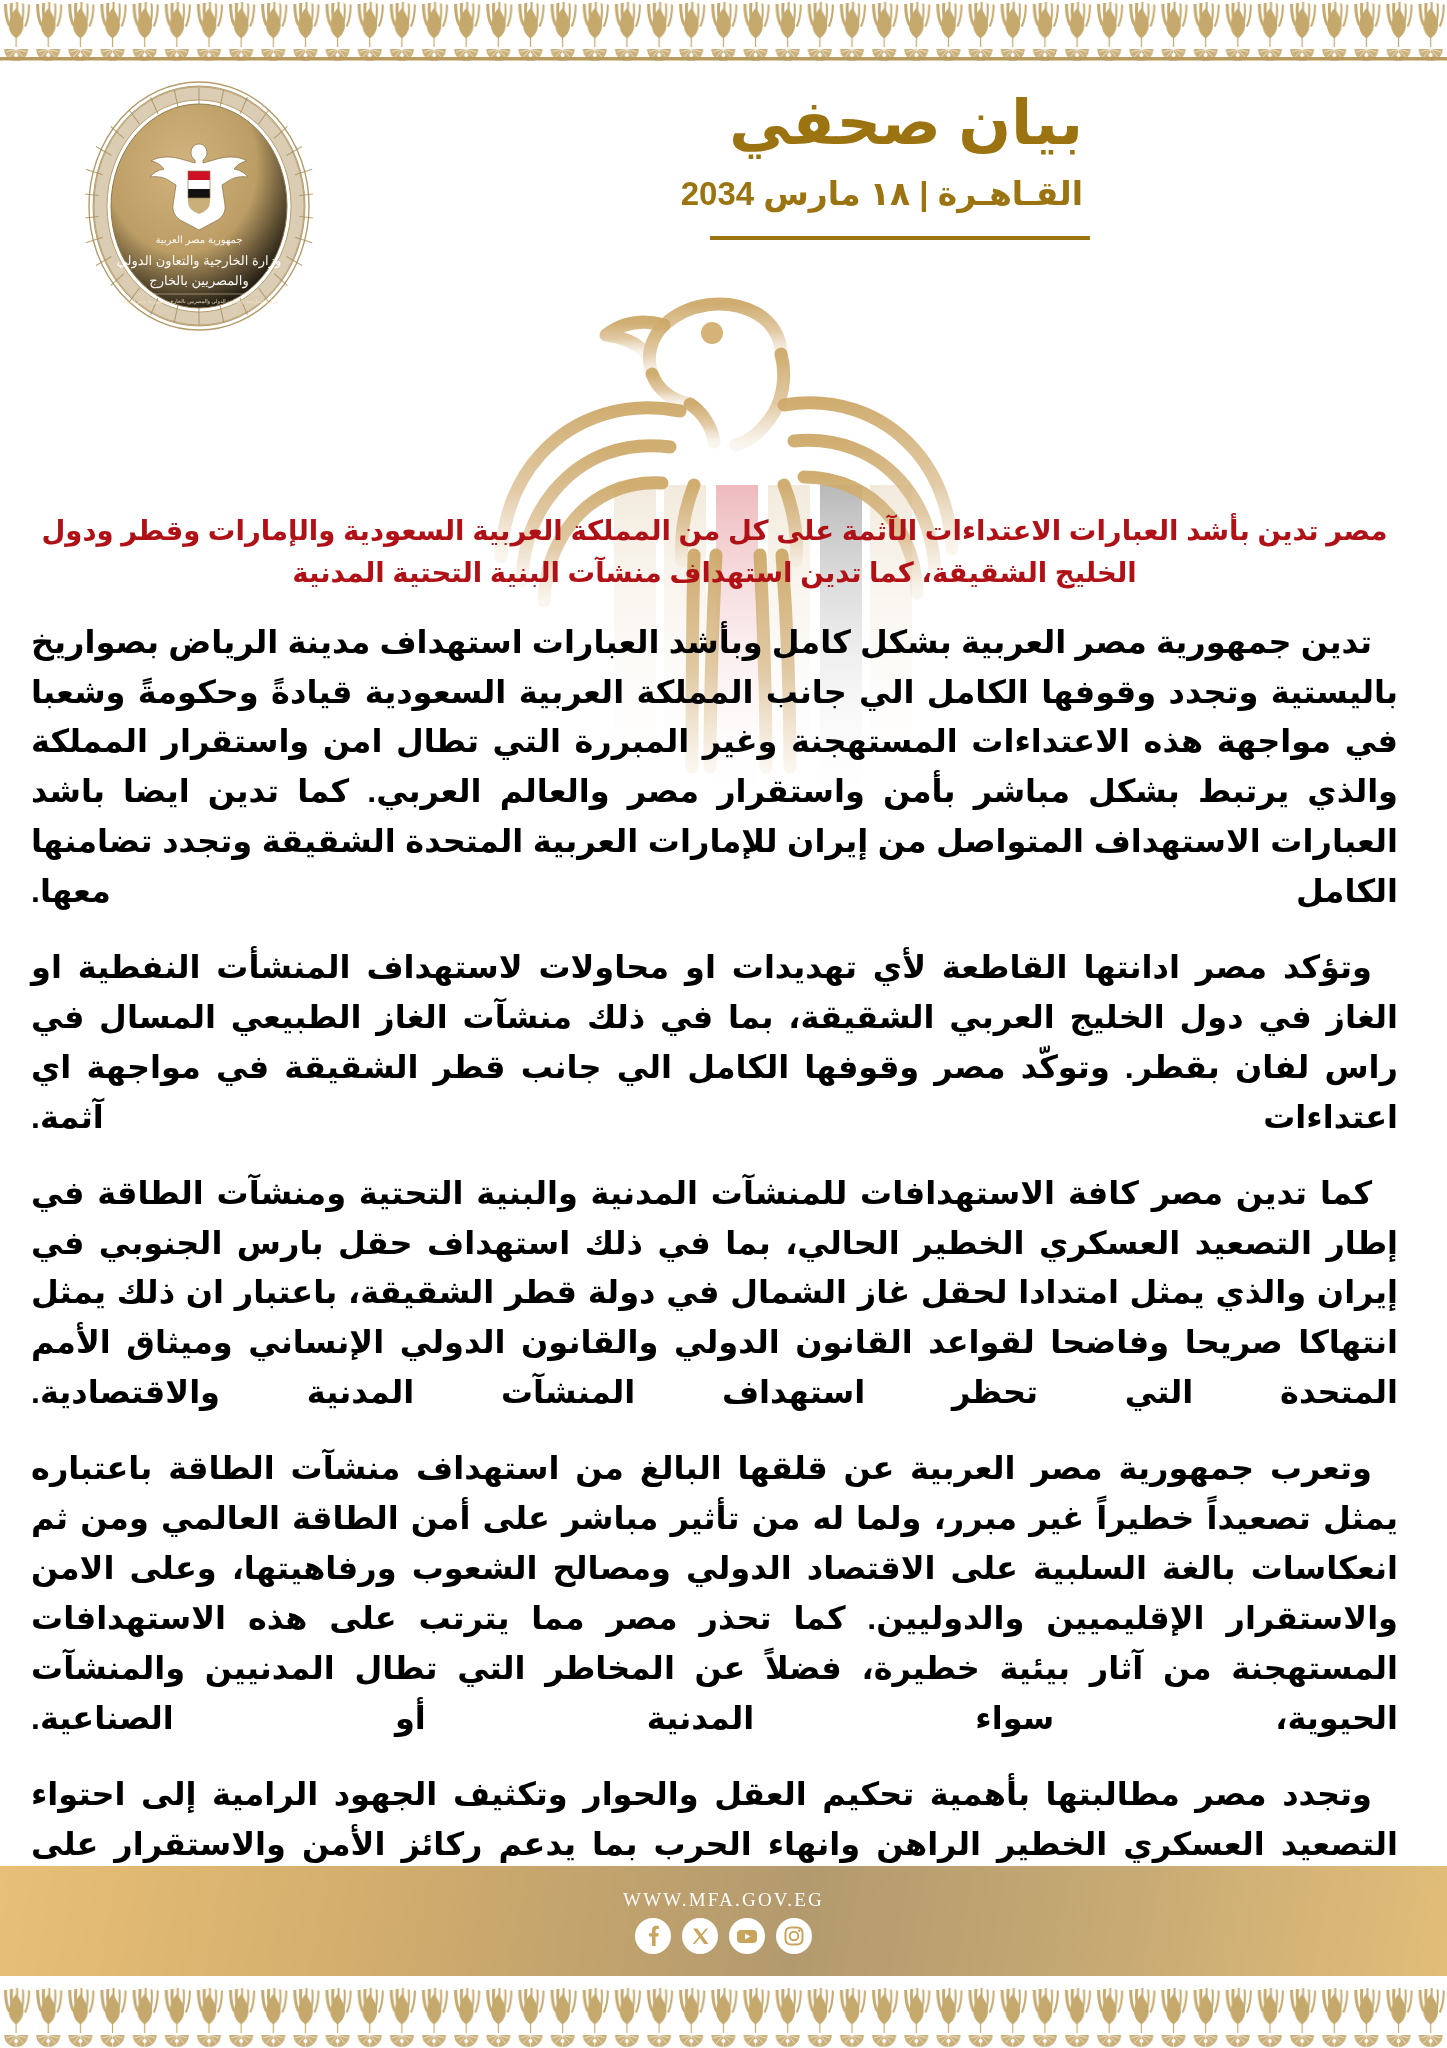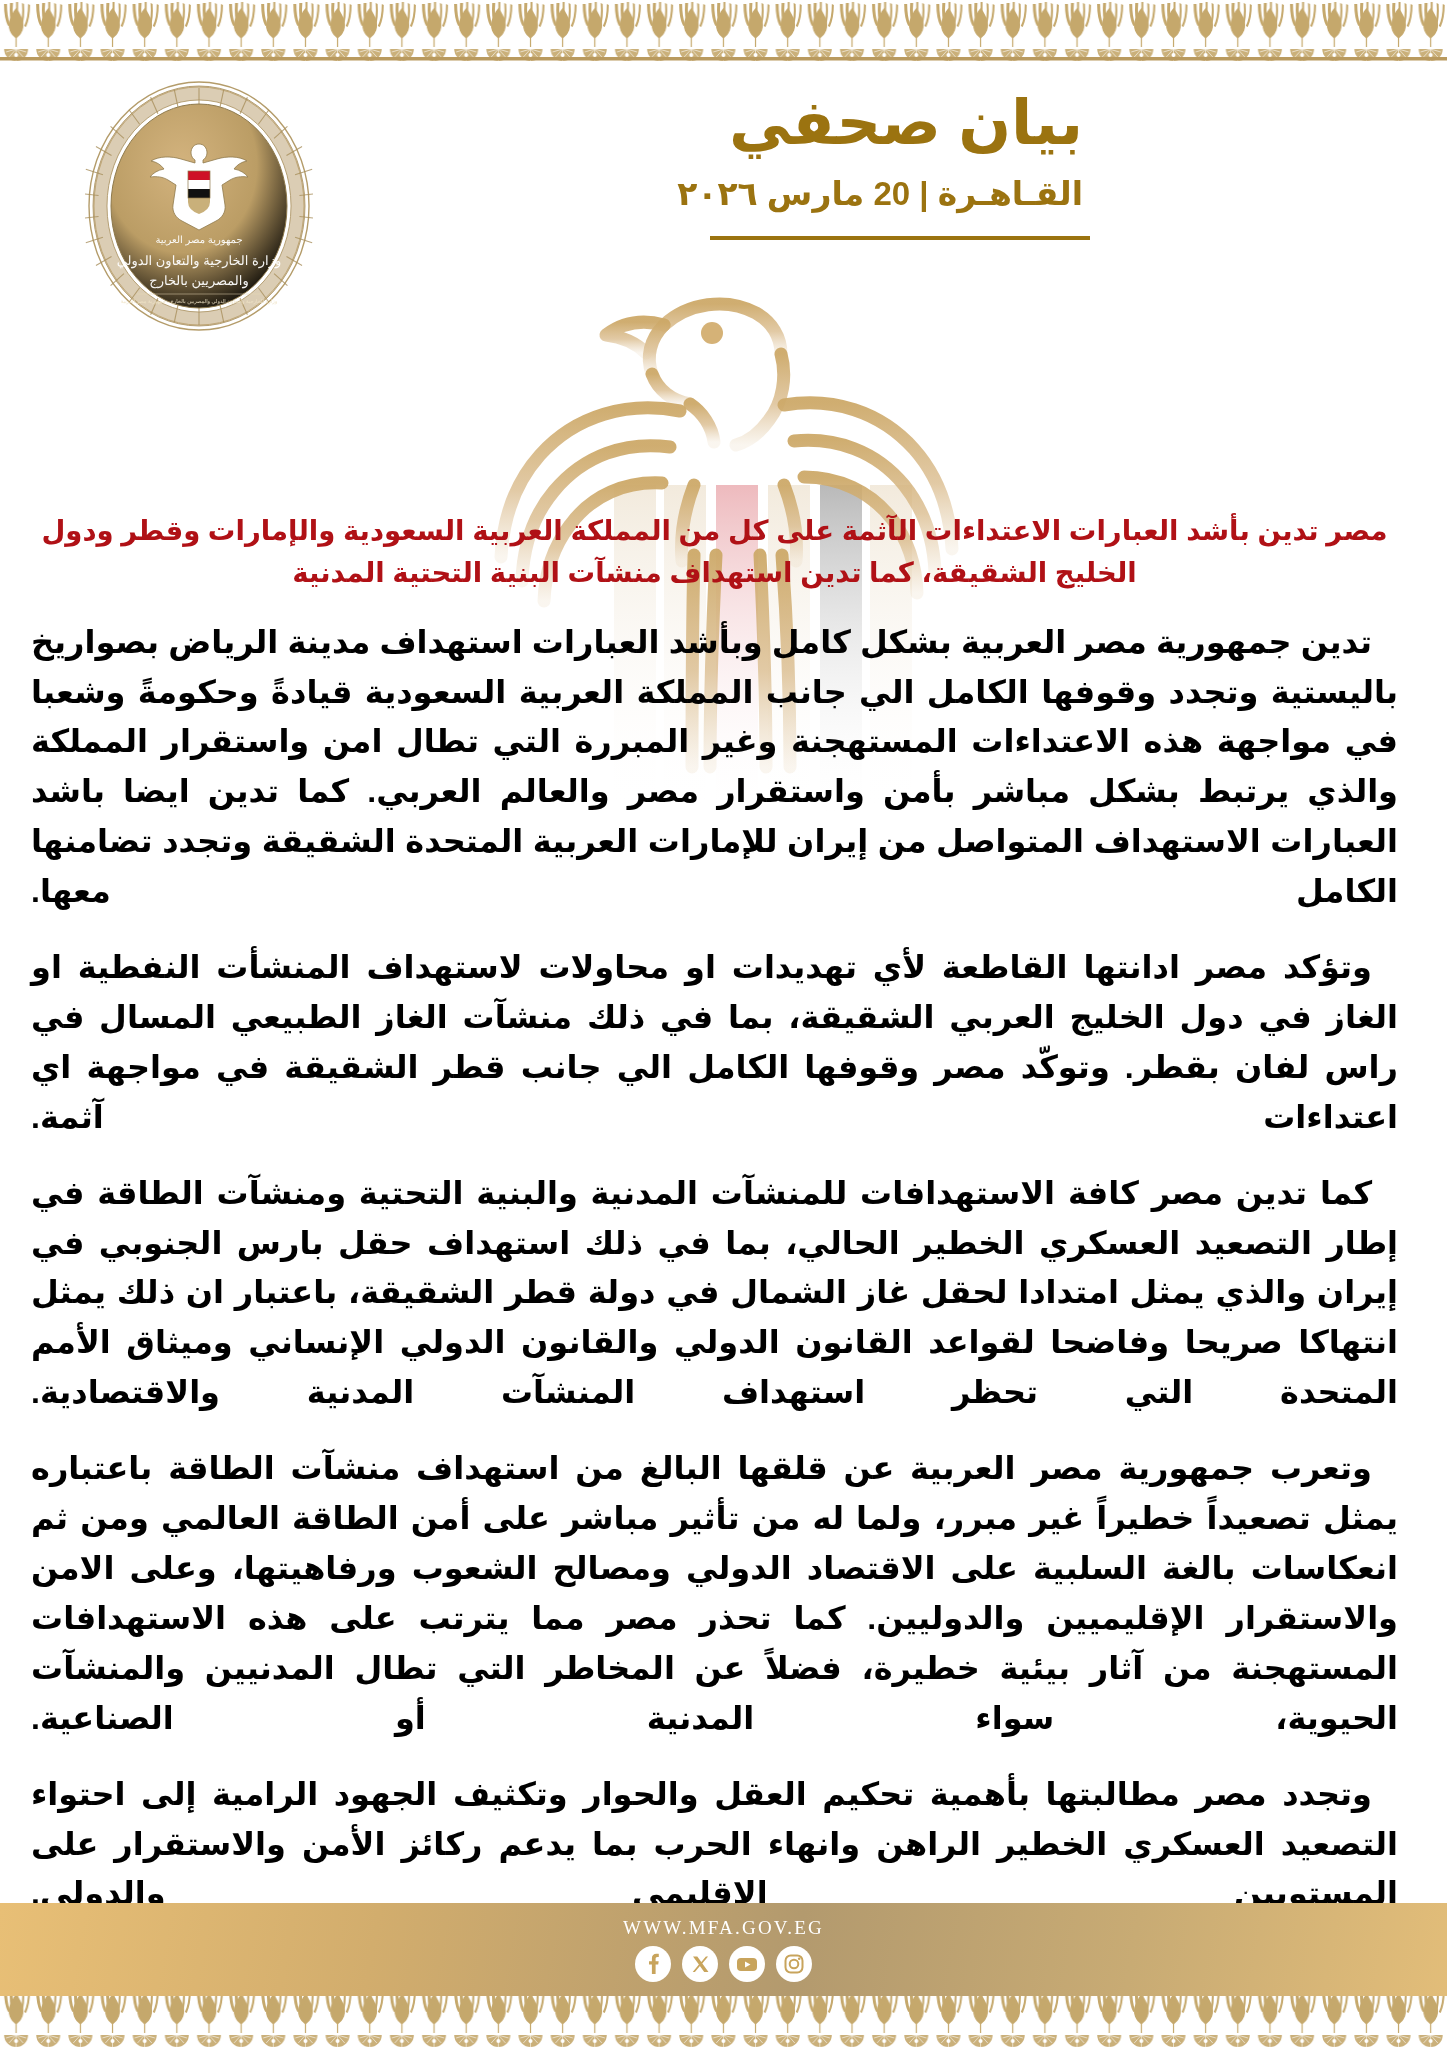--- a/index.html
+++ b/index.html
@@ -121,23 +121,23 @@
     margin: 0 0 26px 0;
     text-indent: 26px;
     font-family: "Liberation Sans", "DejaVu Sans", sans-serif;
   }
   .para:last-child { margin-bottom: 0; }
 
   
   #footer-band {
     position: absolute;
     left: 0;
-    bottom: 52px;
+    bottom: 72px;
     width: 1447px;
-    height: 93px;
+    height: 110px;
     background: linear-gradient(100deg,
                 #e8bf76 0%,
                 #d2ad6d 26%,
                 #b39a6e 55%,
                 #c8ab74 78%,
                 #e2bd79 100%);
     display: flex;
     flex-direction: column;
     align-items: center;
     justify-content: center;
@@ -201,21 +201,21 @@
       </pattern>
     </defs>
     <rect x="0" y="0" width="1447" height="62" fill="url(#lotusTop)"></rect>
     <rect x="0" y="57" width="1447" height="3.5" fill="#b99a5f"></rect>
   </svg>
 </div>
 
 <div id="header">
 
   <div id="press-title">بيان صحفي</div>
-  <div id="press-date">القـاهـرة | 20 مارس ٢٠٢٦</div>
+  <div id="press-date">القـاهـرة | ١٨ مارس 2034</div>
   <div id="header-rule"></div>
 
   <div id="emblem">
     <svg width="228" height="252" viewBox="0 0 228 252" aria-hidden="true">
       <defs>
         <radialGradient id="sealGrad" cx="42%" cy="34%" r="72%">
           <stop offset="0%" stop-color="#d9bb85"></stop>
           <stop offset="45%" stop-color="#c0a26c"></stop>
           <stop offset="100%" stop-color="#9e8css"></stop>
           <stop offset="100%" stop-color="#9b8255"></stop>

